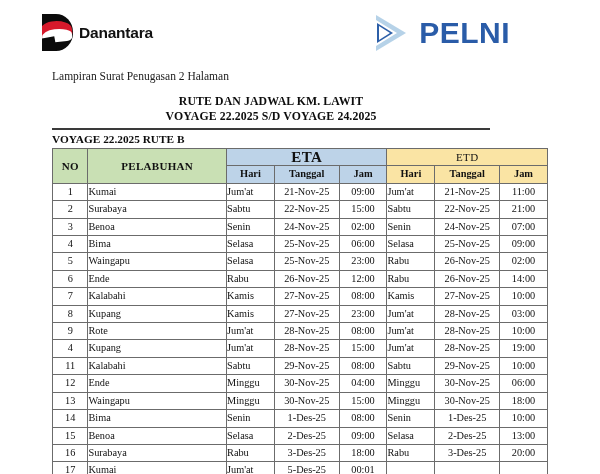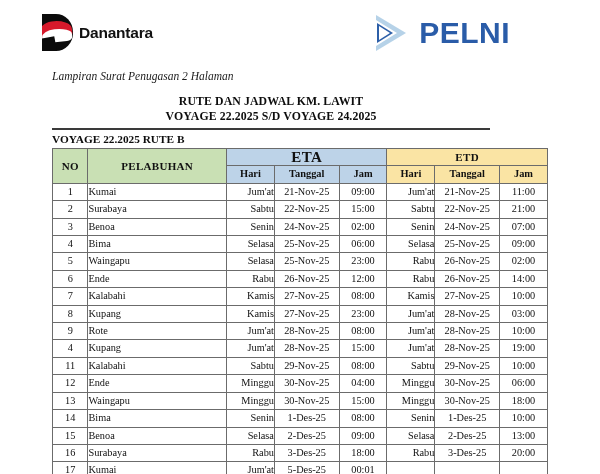--- a/index.html
+++ b/index.html
@@ -116,21 +116,20 @@
     color: #2a5ca8;
     line-height: 30px;
   }
 
   
   .lampiran {
     position: absolute;
     left: 52px; top: 70px;
     font-size: 11.5px;
     color: #1a1a1a;
-    font-style: italic;
   }
   .main-title {
     position: absolute;
     left: 0; right: 0; top: 94px;
     text-align: center;
     font-weight: bold;
     font-size: 11.8px;
     line-height: 14.5px;
     color: #0d0d0d;
     letter-spacing: 0.1px;
@@ -173,40 +172,40 @@
   }
   th.h-eta-top {
     background: #bdd3e8;
     font-weight: bold;
     font-size: 15px;
     text-align: center;
     letter-spacing: 0.4px;
   }
   th.h-etd-top {
     background: #fae4a4;
-    font-weight: bold;
+    font-weight: normal;
     font-size: 11px;
     text-align: center;
     letter-spacing: 0.4px;
   }
   th.h-eta-sub {
     background: #bdd3e8;
     font-weight: bold;
     font-size: 10.4px;
     text-align: center;
   }
   th.h-etd-sub {
     background: #fae4a4;
     font-weight: bold;
     font-size: 10.4px;
     text-align: center;
   }
   td.c-no  { width: 34px;  text-align: center; }
   td.c-pel { width: 133px; text-align: left; padding-left: 5px; }
-  td.c-hari{ width: 46px;  text-align: right; }
+  td.c-hari{ width: 46px;  text-align: left; }
   td.c-tgl { width: 62px;  text-align: center; }
   td.c-jam { width: 46px;  text-align: center; }
 
   .colw-no  { width: 34px; }
   .colw-pel { width: 133px; }
   .colw-hari{ width: 46px; }
   .colw-tgl { width: 62px; }
   .colw-jam { width: 46px; }
 </style>
 </head>

